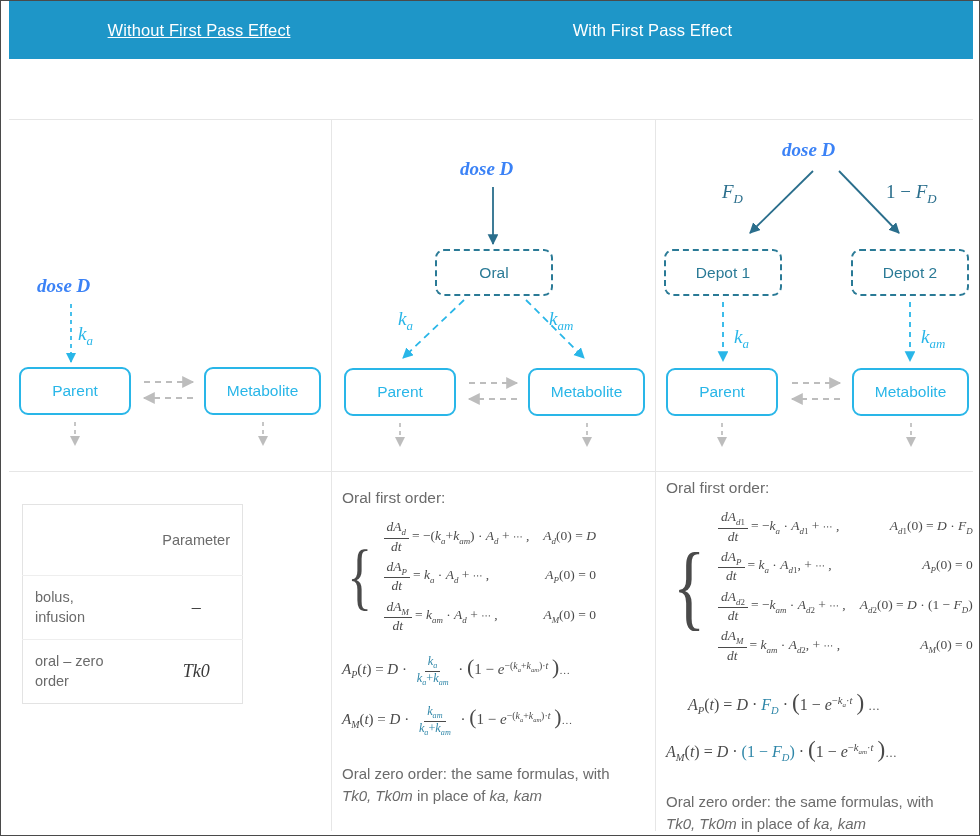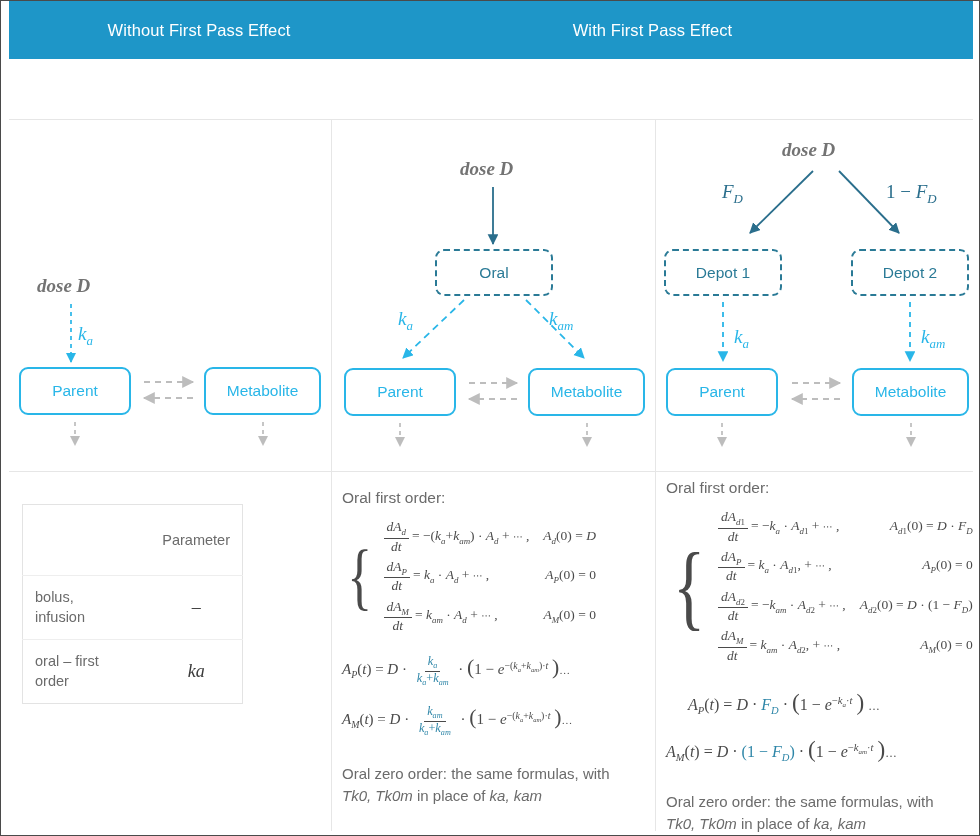--- a/index.html
+++ b/index.html
@@ -18,21 +18,21 @@
   }
 
   
   .hdr-row1{position:absolute;left:0;top:0;height:58px;width:100%;}
   .hdr-cell{
     position:absolute;top:0;height:58px;
     display:flex;align-items:center;justify-content:center;
     color:#ffffff;font-size:16.5px;letter-spacing:.1px;
     box-sizing:border-box;
   }
-  .hdr-a{left:8px;width:380px;background:#1E96C8;}
+  .hdr-a{left:8px;width:380px;background:#1E96C8;text-decoration:underline;}
   .hdr-b{left:331px;width:641px;background:#1E96C8;}
 
   .hdr-row2{position:absolute;left:0;top:64px;height:50px;width:100%;}
   .sub-cell{
     position:absolute;top:0;height:50px;
     display:flex;align-items:center;justify-content:center;
     color:#ffffff;font-size:15.5px;
     background:#1E6E8C;box-sizing:border-box;
   }
   .sub-a{left:331px;width:321px;}
@@ -55,21 +55,21 @@
     border:2.2px dashed #2A7A96;border-radius:9px;color:#2A7A96;
   }
 
   
   .math{
     position:absolute;
     font-family:"Liberation Serif", serif;
     font-style:italic;
     white-space:nowrap;
   }
-  .lbl-dose{font-size:19px;color:#737373;font-weight:600;}
+  .lbl-dose{font-size:19px;color:#3b82f6;font-weight:600;}
   .lbl-k{font-size:19px;color:#29B6E8;}
   .lbl-f{font-size:19px;color:#2A6E8C;font-style:normal;
          font-family:"Liberation Serif",serif;}
   .lbl-f i{font-style:italic;}
   .sub{font-size:.68em;vertical-align:sub;}
 
   
   svg.ov{position:absolute;left:0;top:0;width:980px;height:836px;
          pointer-events:none;overflow:visible;}
 
@@ -226,24 +226,24 @@
     </tr>
     <tr>
       <td class="c1">
         <span>bolus,</span><br>
         <span>infusion</span>
       </td>
       <td class="c2">–</td>
     </tr>
     <tr>
       <td class="c1">
-        <span>oral – first</span><br>
+        <span>oral – zero</span><br>
         <span>order</span>
       </td>
-      <td class="c2">ka</td>
+      <td class="c2">Tk0</td>
     </tr>
   </tbody>
     </table>
 
   <div class="fcol fcol-mid">
     <div class="ftitle">Oral first order:</div>
 
     <div class="sysrow eq">
       <span class="brace">{</span>
       <div class="odelist">

